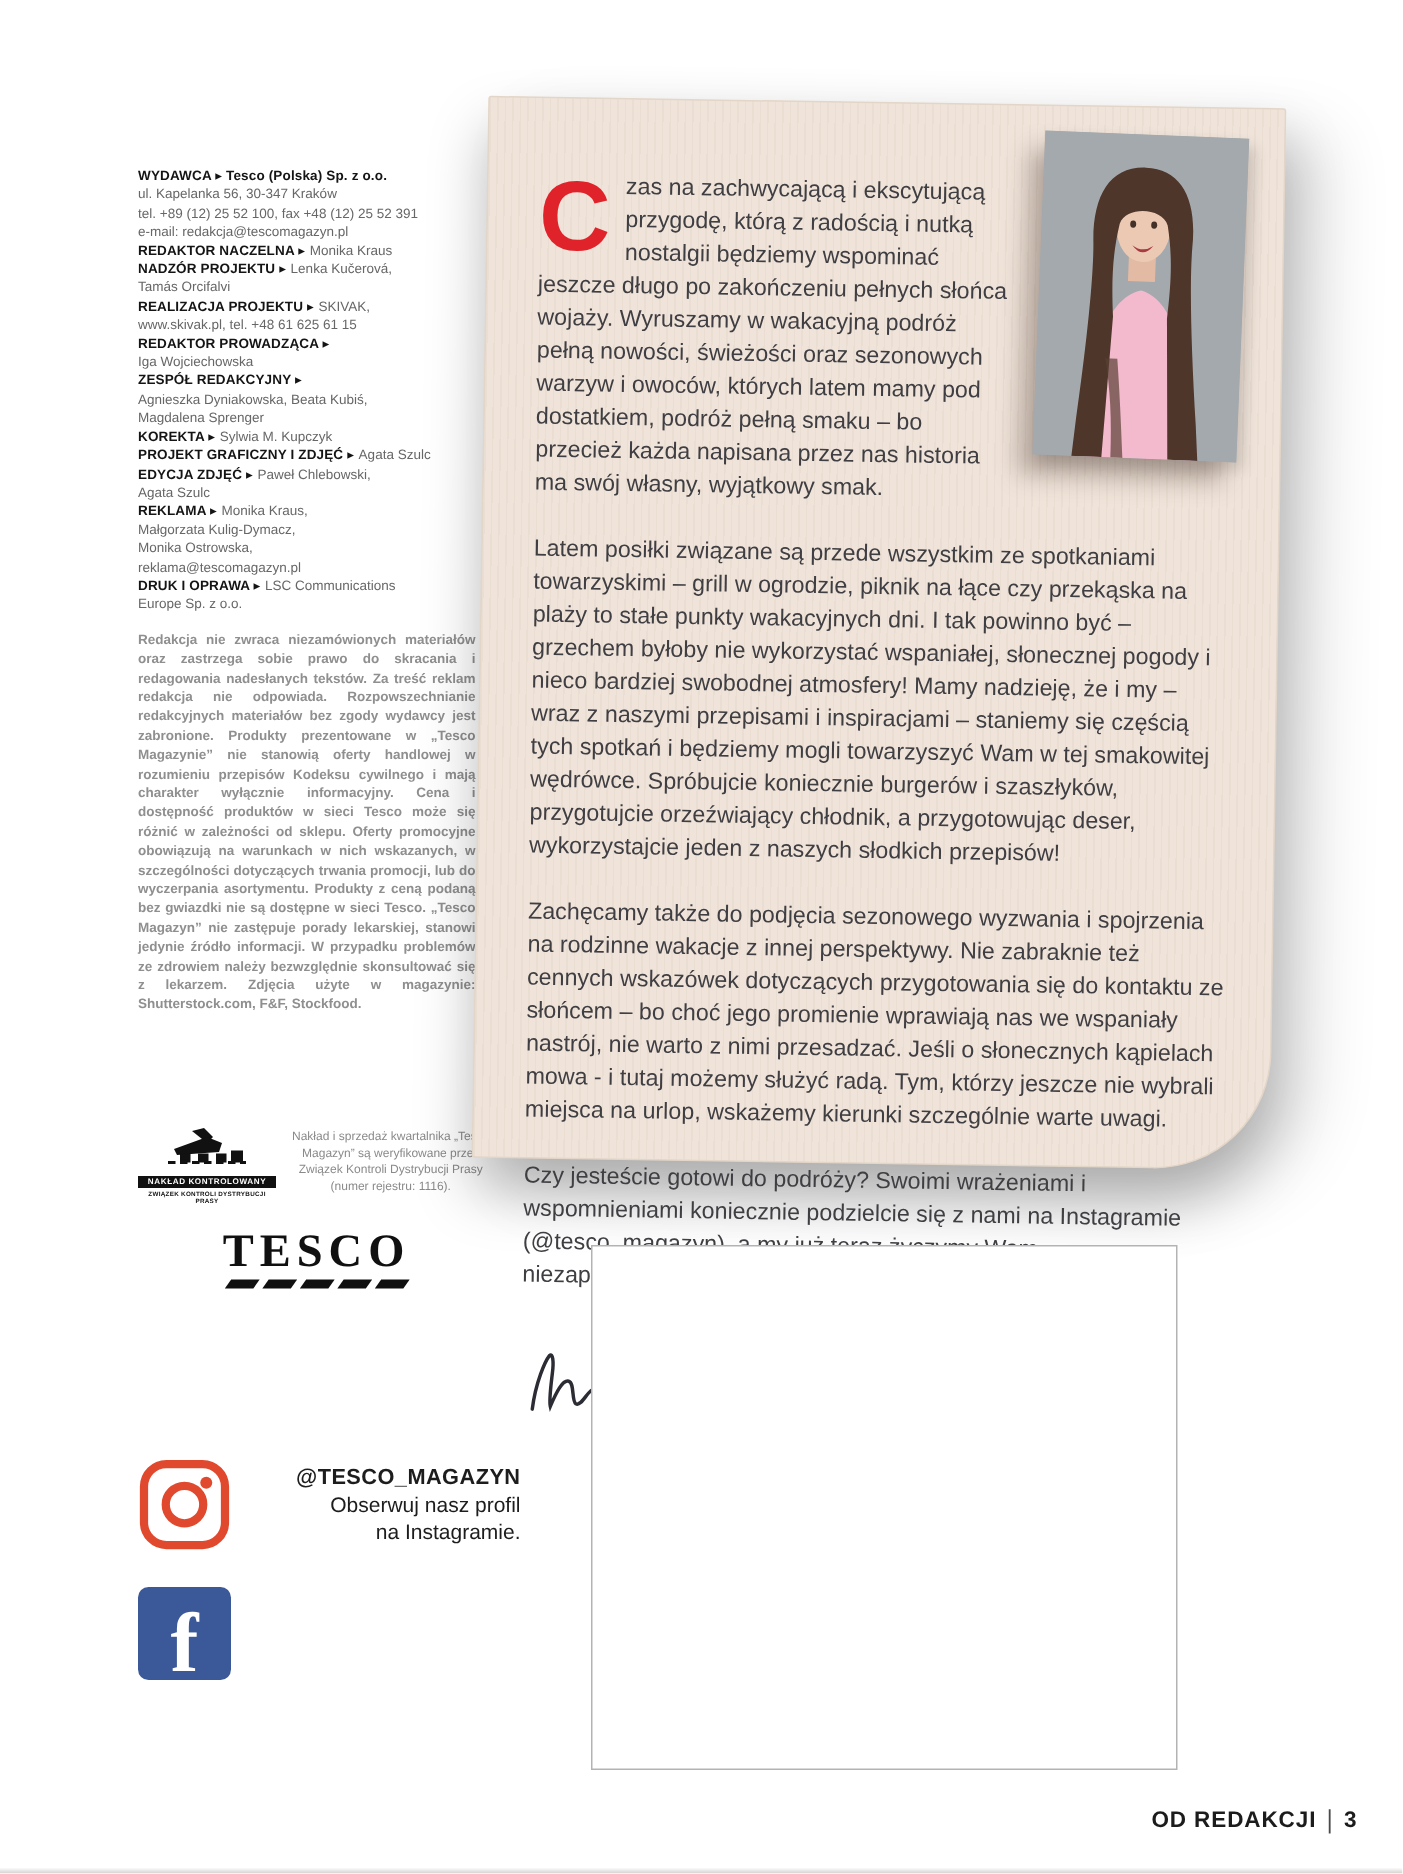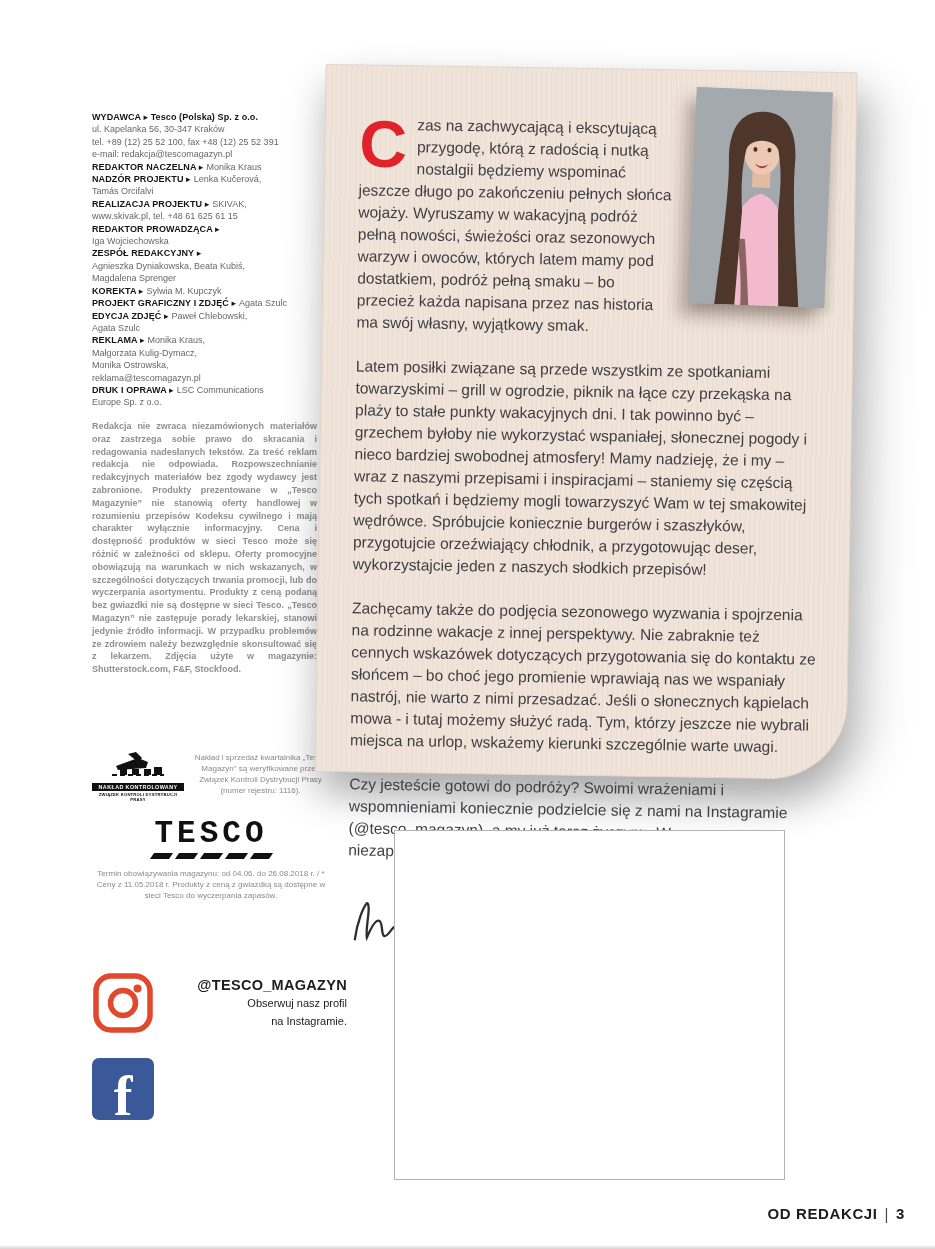--- a/index.html
+++ b/index.html
@@ -10,33 +10,33 @@
   
   .masthead{position:absolute;left:92px;top:86px;width:238px;font-size:9px;line-height:12.4px;color:#676767;margin-top:25px;}
   .mast-line b{color:#141414;font-weight:bold;margin-right:3px;letter-spacing:.1px;}
   .disclaimer{position:absolute;left:92px;top:420px;width:225px;font-size:9px;line-height:12.8px;color:#8f8f8f;text-align:justify;font-weight:bold;}
   .audit-row{position:absolute;left:92px;top:752px;width:238px;display:flex;align-items:flex-start;gap:7px;}
   .audit-logo{width:92px;flex:0 0 auto;text-align:center;}
   .audit-bar1{background:#111;color:#fff;font-size:5.4px;font-weight:bold;letter-spacing:.4px;padding:1px 2px;margin-top:1px;}
   .audit-bar2{color:#111;font-size:4.2px;font-weight:bold;letter-spacing:.2px;margin-top:1px;}
   .audit-note{flex:1;font-size:8px;line-height:11px;color:#8a8a8a;text-align:center;}
   .tesco-block{position:absolute;left:92px;top:818px;width:238px;text-align:center;}
-  .tesco-word{font-family:Liberation Mono, monospace;font-weight:bold;font-size:31px;letter-spacing:4px;color:#101010;line-height:32px;}
+  .tesco-word{font-family:Liberation Serif, serif;font-weight:bold;font-size:31px;letter-spacing:4px;color:#101010;line-height:32px;}
   .tesco-dashes{display:flex;justify-content:center;gap:6px;margin-top:3px;}
   .tesco-dashes .dash{width:19px;height:6px;background:#101010;transform:skewX(-35deg);}
   .validity{margin-top:9px;font-size:8px;line-height:11px;color:#8a8a8a;}
   .social{position:absolute;left:92px;width:255px;display:flex;align-items:center;gap:12px;}
   .social.ig{top:972px;}
   .social.fb{top:1058px;}
   .soc-icon{width:62px;height:62px;flex:0 0 auto;}
   .fb-box{width:62px;height:62px;background:#3b5998;border-radius:7px;display:flex;align-items:flex-end;justify-content:center;overflow:hidden;}
   .fb-box span{color:#fff;font-weight:bold;font-size:56px;line-height:48px;font-family:"Liberation Serif","DejaVu Serif",serif;}
   .soc-text{flex:1;text-align:right;color:#1d1d1d;}
   .soc-title{font-weight:bold;font-size:14.5px;line-height:18px;letter-spacing:.3px;}
-  .soc-line{font-size:11px;line-height:18.5px;}
+  .soc-line{font-size:14px;line-height:18.5px;}
   
   .paper{
     position:absolute;left:320px;top:68px;width:532px;height:708px;
     transform:rotate(0.9deg);
     background:
       repeating-linear-gradient(90deg, rgba(125,95,65,.05) 0 1px, rgba(0,0,0,0) 1px 5px),
       #f0e4da;
     border:1px solid #e3d5c7;
     border-radius:2px 2px 78px 2px;
     box-shadow:0 22px 38px rgba(0,0,0,.25), 28px 18px 45px rgba(0,0,0,.12);
@@ -133,21 +133,20 @@
 
 <div class="tesco-block">
   <div class="tesco-word">TESCO</div>
   <div class="tesco-dashes">
     <div class="dash"></div>
     <div class="dash"></div>
     <div class="dash"></div>
     <div class="dash"></div>
     <div class="dash"></div>
   </div>
-  <div class="validity">Termin obowiązywania magazynu: od 04.06. do 26.08.2018 r. / * Ceny z 11.05.2018 r. Produkty z ceną z gwiazdką są dostępne w sieci Tesco do wyczerpania zapasów.</div>
 </div>
 
 <div class="social ig">
   <svg class="soc-icon" viewBox="0 0 62 62">
     <rect x="4" y="4" width="54" height="54" rx="15" fill="none" stroke="#e0492e" stroke-width="5.5"></rect>
     <circle cx="31" cy="31" r="12.5" fill="none" stroke="#e0492e" stroke-width="5.5"></circle>
     <circle cx="45.5" cy="16.5" r="4" fill="#e0492e"></circle>
   </svg>
   <div class="soc-text">
     <div class="soc-title">@TESCO_MAGAZYN</div>

